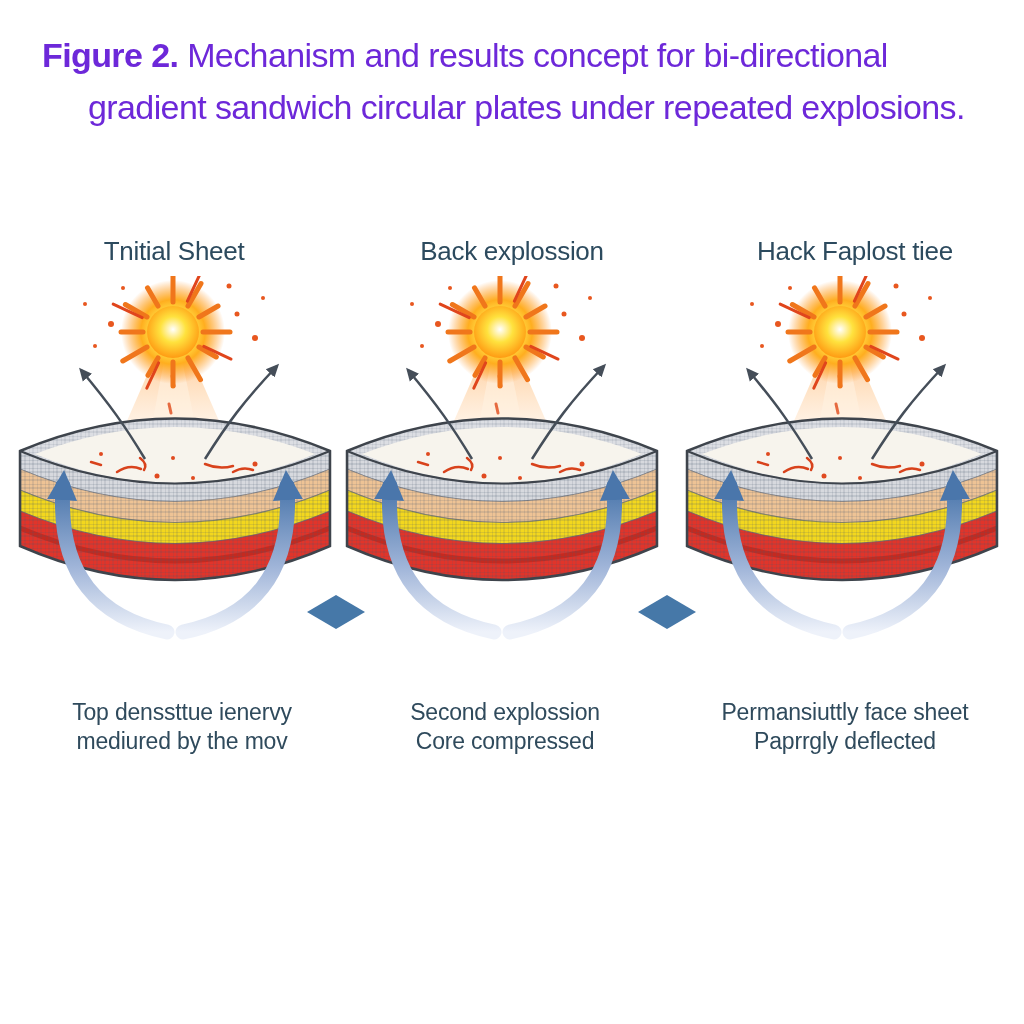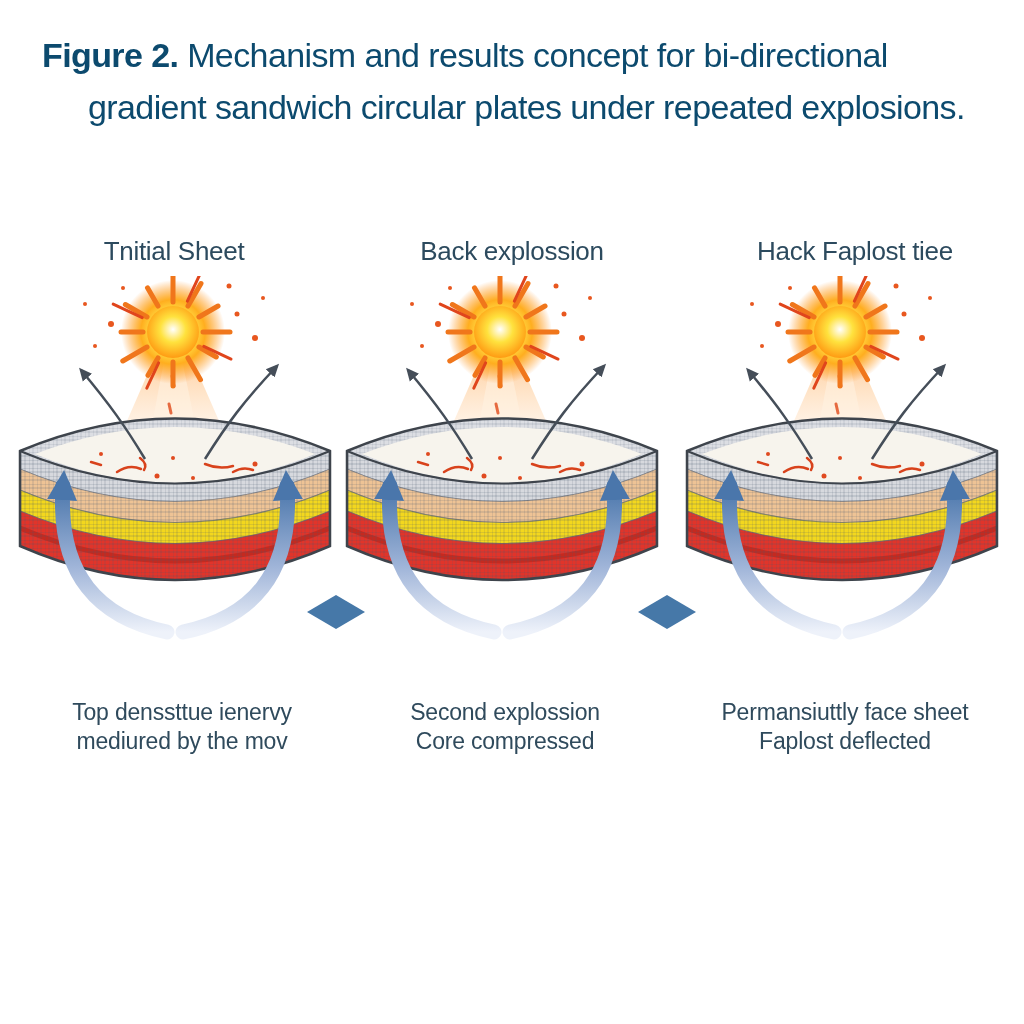--- a/index.html
+++ b/index.html
@@ -3,21 +3,21 @@
 <meta charset="utf-8">
 <style>
   html,body{margin:0;padding:0;}
   body{
     width:1024px;height:1024px;background:#ffffff;
     font-family:"Liberation Sans",sans-serif;
     -webkit-font-smoothing:antialiased;
   }
   .stage{position:relative;width:1024px;height:1024px;background:#ffffff;overflow:hidden;}
 
-  .title-line{position:absolute;color:#0c4a6e;font-size:34px;letter-spacing:-0.6px;white-space:nowrap;}
+  .title-line{position:absolute;color:#6d28d9;font-size:34px;letter-spacing:-0.6px;white-space:nowrap;}
   .title-line .fig-label{font-weight:700;}
   #title-l1{top:36px;left:42px;}
   #title-l2{top:88px;left:88px;}
 
   .panel-label{
     position:absolute;top:236px;transform:translateX(-50%);
     font-size:26px;color:#2c4a5e;white-space:nowrap;letter-spacing:-0.3px;
   }
   #plabel-0{left:174px;} #plabel-1{left:512px;} #plabel-2{left:855px;}
 
@@ -185,16 +185,16 @@
   <div class="caption" id="cap-0">
     <div>Top denssttue ienervy</div>
     <div>mediured by the mov</div>
   </div>
   <div class="caption" id="cap-1">
     <div>Second explossion</div>
     <div>Core compressed</div>
   </div>
   <div class="caption" id="cap-2">
     <div>Permansiuttly face sheet</div>
-    <div>Faplost deflected</div>
+    <div>Paprrgly deflected</div>
   </div>
 
 </div>
 
 </body></html>

